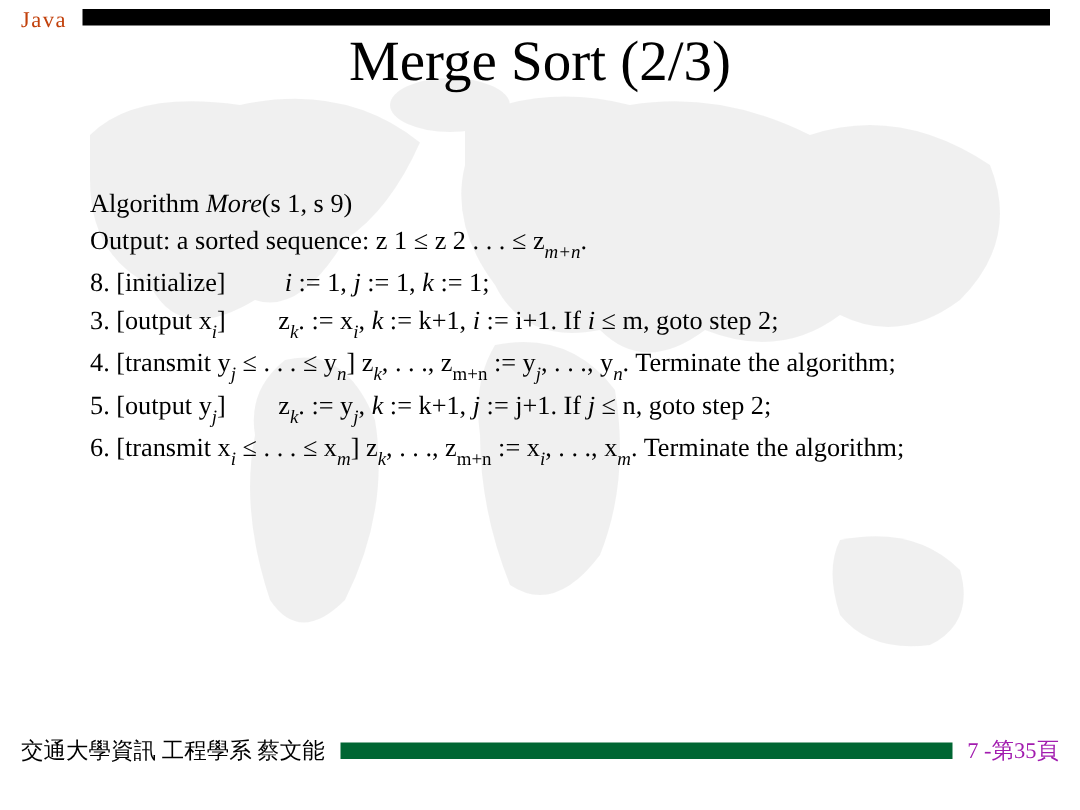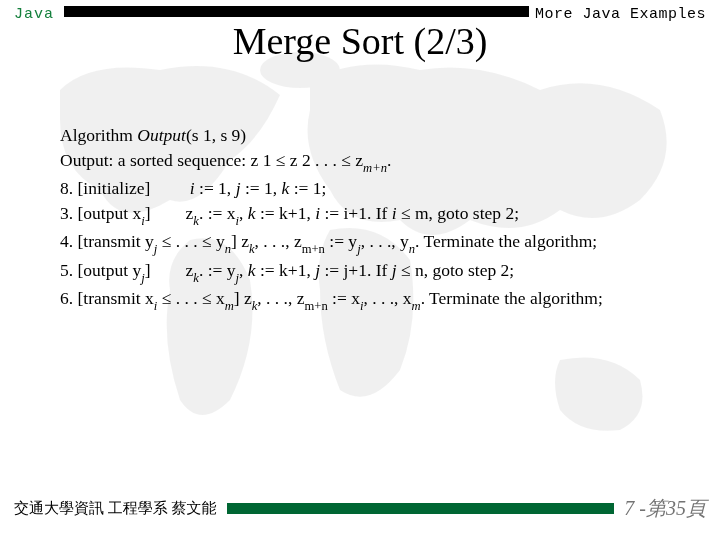--- a/index.html
+++ b/index.html
@@ -26,24 +26,24 @@
     position: relative;
     z-index: 2;
     padding: 6px 14px 0 14px;
   }
   .header-row {
     display: flex;
     align-items: flex-start;
     justify-content: space-between;
   }
   .header-left {
-    font-family: Liberation Mono, monospace;
+    font-family: Liberation Serif, serif;
     font-size: 15px;
     letter-spacing: 1px;
-    color: #15803d;
+    color: #c2410c;
     padding-top: 0;
   }
   .header-bar {
     flex: 1;
     height: 11px;
     background: #000;
     margin: 0 6px 0 10px;
   }
   .header-right {
     font-family: "Courier New", monospace;
@@ -68,44 +68,43 @@
     font-size: 17.5px;
     line-height: 1.42;
     color: #000;
   }
   .algo-line { white-space: normal; }
   .italic { font-style: italic; }
   .sub { font-size: 0.72em; vertical-align: sub; position: relative; top: 0.12em; }
   .footer {
     position: absolute;
     left: 0; right: 0;
-    bottom: 18px;
+    bottom: 30px;
     z-index: 2;
     display: flex;
     align-items: center;
     padding: 0 14px;
   }
   .footer-left {
     font-family: "PMingLiU","MingLiU","SimSun","Times New Roman",serif;
     font-size: 15px;
     color: #000;
     white-space: nowrap;
   }
   .footer-bar {
     flex: 1;
     height: 11px;
     background: #006633;
     margin: 0 10px;
   }
   .footer-right {
     font-family: "PMingLiU","MingLiU","SimSun","Times New Roman",serif;
-    font-size: 20px;
-    color: #737373;
+    font-size: 15px;
+    color: #a21caf;
     white-space: nowrap;
-    font-style: italic;
   }
 </style>
 </head>
 <body>
 
 <div class="slide">
 
   <div class="bg-map">
     <svg viewBox="0 0 720 540" preserveAspectRatio="none">
       <g fill="#777">
@@ -116,29 +115,28 @@
         <path d="M560 360 Q610 350 640 380 Q650 415 620 430 Q580 435 560 410 Q550 380 560 360 Z"></path>
         <ellipse cx="300" cy="70" rx="40" ry="18"></ellipse>
       </g>
     </svg>
   </div>
 
   <div class="header">
     <div class="header-row">
       <div class="header-left">Java</div>
       <div class="header-bar"></div>
-      <div class="header-right">More Java Examples</div>
     </div>
   </div>
 
   <div class="title">Merge Sort (2/3)</div>
 
   <div class="content">
     <div class="algo-line">
-      Algorithm <span class="italic">Output</span><span>(s 1, s 9)</span>
+      Algorithm <span class="italic">More</span><span>(s 1, s 9)</span>
     </div>
     <div class="algo-line">
       <span>Output: a sorted sequence: z 1 </span><span>≤</span><span> z 2 . . . </span><span>≤</span><span> z</span><span class="sub italic">m+n</span><span>.</span>
     </div>
     <div class="algo-line">
       <span>8. [initialize]</span>&nbsp;&nbsp;&nbsp;&nbsp;&nbsp;&nbsp;&nbsp;&nbsp;&nbsp;<span class="italic">i</span><span> := 1, </span><span class="italic">j</span><span> := 1, </span><span class="italic">k</span><span> := 1;</span>
     </div>
     <div class="algo-line">
       <span>3. [output x</span><span class="sub italic">i</span><span>]</span>&nbsp;&nbsp;&nbsp;&nbsp;&nbsp;&nbsp;&nbsp;&nbsp;<span>z</span><span class="sub italic">k</span><span>. := x</span><span class="sub italic">i</span><span>, </span><span class="italic">k</span><span> := k+1, </span><span class="italic">i</span><span> := i+1. If </span><span class="italic">i</span> <span>≤</span><span> m, goto step 2;</span>
     </div>

